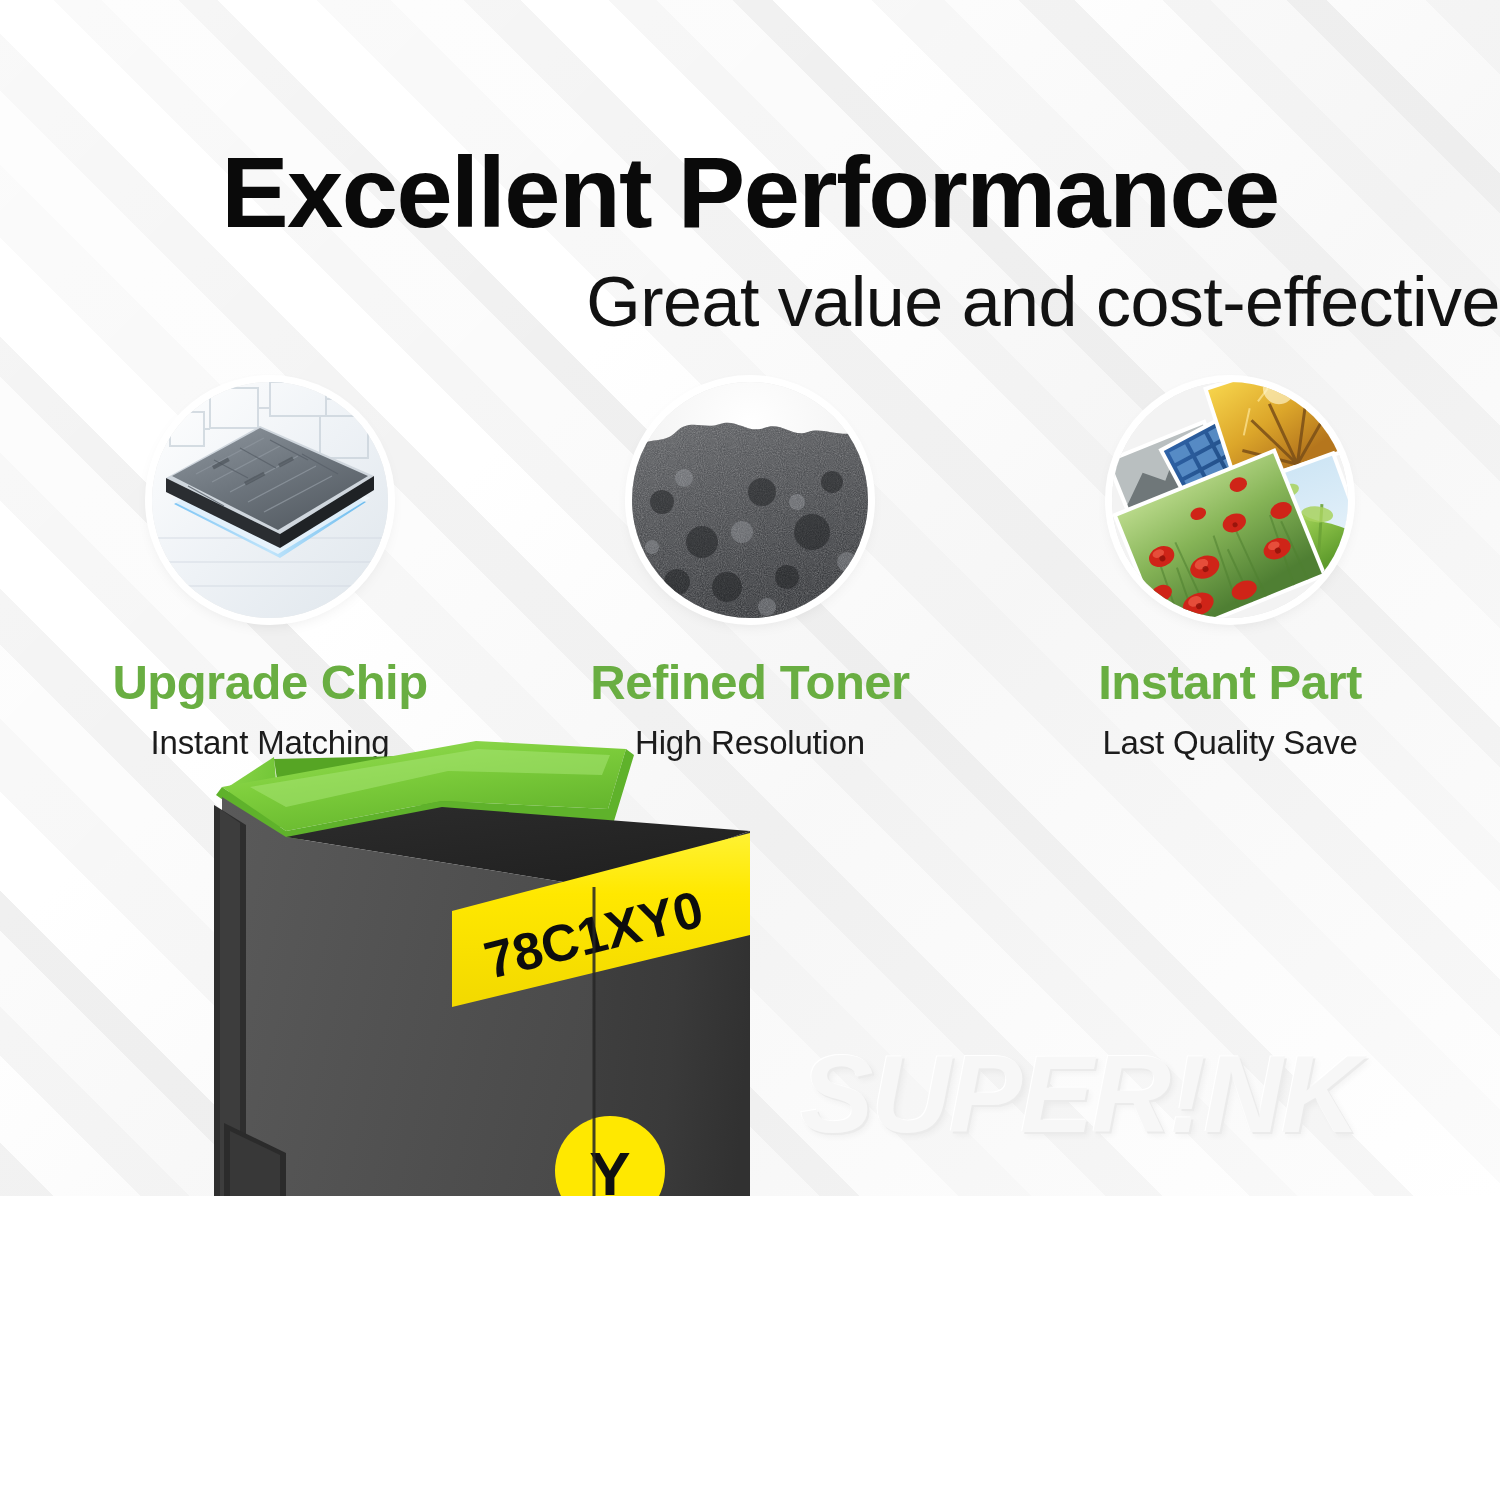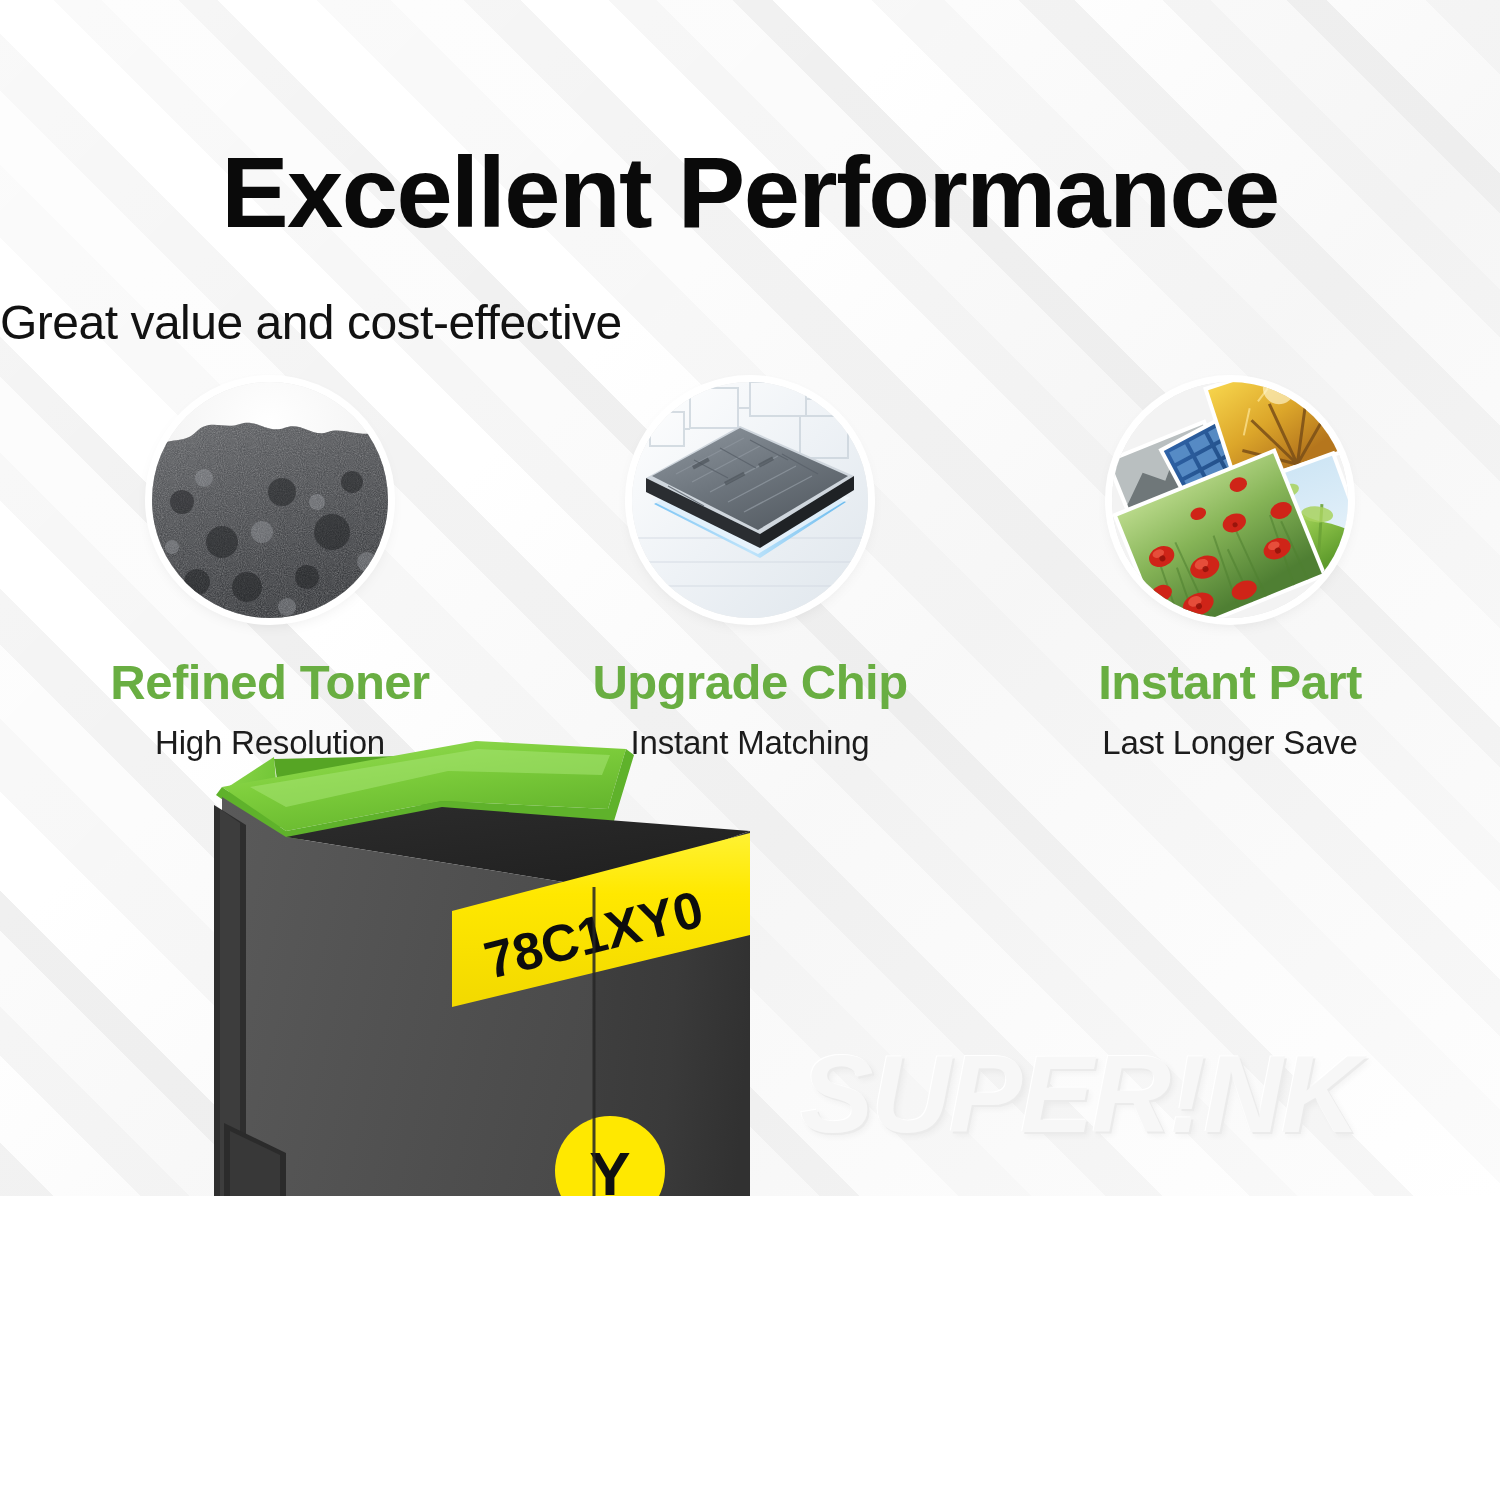--- a/index.html
+++ b/index.html
@@ -71,28 +71,27 @@
     letter-spacing: -1.5px;
     color: #0a0a0a;
     line-height: 1.08;
     white-space: nowrap;
   }
   .subhead {
     position: absolute;
     top: 264px;
     left: 0;
     width: 1500px;
-    text-align: left;
-    font-size: 48px;
+    text-align: right;
+    font-size: 70px;
     font-weight: 400;
     letter-spacing: -0.5px;
     color: #121212;
     line-height: 1.1;
     white-space: nowrap;
-    margin-top: 33px;
   }
 
   
   .features {
     position: absolute;
     top: 382px;
     left: 60px;
     width: 1380px;
     display: flex;
     justify-content: space-between;
@@ -170,20 +169,81 @@
   <div class="bg-base"></div>
   <div class="bg-stripes"></div>
   <div class="bg-sheen"></div>
 
   <div class="headline">Excellent Performance</div>
   <div class="subhead">Great value and cost-effective</div>
 
   <div class="watermark">SUPER!NK</div>
 
   <div class="features">
+
+    <div class="feature">
+      <div class="circle">
+        <svg viewBox="0 0 236 236" preserveAspectRatio="xMidYMid slice">
+          <defs>
+            <linearGradient id="cbg" x1="0" y1="0" x2="1" y2="1">
+              <stop offset="0%" stop-color="#ffffff"></stop>
+              <stop offset="50%" stop-color="#eef2f6"></stop>
+              <stop offset="100%" stop-color="#dfe6ec"></stop>
+            </linearGradient>
+            <linearGradient id="ctop" x1="0" y1="0" x2="0.7" y2="1">
+              <stop offset="0%" stop-color="#8f979f"></stop>
+              <stop offset="55%" stop-color="#6d757d"></stop>
+              <stop offset="100%" stop-color="#565d64"></stop>
+            </linearGradient>
+            <linearGradient id="cglow" x1="0" y1="0" x2="1" y2="0">
+              <stop offset="0%" stop-color="#7fc6f5"></stop>
+              <stop offset="50%" stop-color="#bfe4fb"></stop>
+              <stop offset="100%" stop-color="#6bbbee"></stop>
+            </linearGradient>
+          </defs>
+          <rect width="236" height="236" fill="url(#cbg)"></rect>
+
+          <g stroke="#c9d2da" stroke-width="2" fill="none" opacity="0.75">
+            <rect x="58" y="6" width="48" height="40"></rect>
+            <rect x="118" y="0" width="56" height="34"></rect>
+            <rect x="168" y="34" width="48" height="42"></rect>
+            <rect x="18" y="30" width="34" height="34"></rect>
+            <path d="M106 26 H118 M174 17 H196 M52 47 H58"></path>
+          </g>
+          <g stroke="#d4dbe2" stroke-width="1.6" fill="none" opacity="0.6">
+            <path d="M0 180 H236 M0 204 H236 M0 156 H236"></path>
+          </g>
+
+          <path d="M22 122 L108 74 L214 120 L128 176 Z" fill="url(#cglow)"></path>
+          <path d="M18 118 L106 68 L218 116 L126 172 Z" fill="#eef6fc" opacity="0.85"></path>
+
+          <path d="M14 96 L108 44 L222 94 L128 152 Z" fill="#cfd6dd"></path>
+          <path d="M14 96 L14 110 L128 166 L128 152 Z" fill="#2a2d31"></path>
+          <path d="M128 152 L128 166 L222 108 L222 94 Z" fill="#1f2225"></path>
+
+          <path d="M20 94 L108 46 L216 94 L126 148 Z" fill="url(#ctop)"></path>
+
+          <g stroke="#8b939b" stroke-width="1.4" opacity="0.85" fill="none">
+            <path d="M44 92 L112 56 M60 100 L128 64 M78 110 L146 74
+                     M96 120 L164 84 M112 130 L180 94"></path>
+          </g>
+          <g stroke="#596069" stroke-width="1.2" opacity="0.8" fill="none">
+            <path d="M62 78 L96 96 M88 66 L124 86 M118 58 L156 78
+                     M36 104 L72 124 M150 72 L186 92"></path>
+          </g>
+          <g fill="#4e555c" opacity="0.7">
+            <rect x="60" y="84" width="18" height="4" transform="rotate(-28 60 84)"></rect>
+            <rect x="92" y="100" width="22" height="4" transform="rotate(-28 92 100)"></rect>
+            <rect x="126" y="82" width="16" height="4" transform="rotate(-28 126 82)"></rect>
+          </g>
+        </svg>
+      </div>
+      <div class="feat-title">Upgrade Chip</div>
+      <div class="feat-sub">Instant Matching</div>
+    </div>
 
     <div class="feature">
       <div class="circle">
         <svg viewBox="0 0 236 236" preserveAspectRatio="xMidYMid slice">
           <defs>
             <radialGradient id="tbg" cx="50%" cy="18%" r="90%">
               <stop offset="0%" stop-color="#ffffff"></stop>
               <stop offset="55%" stop-color="#f3f3f3"></stop>
               <stop offset="100%" stop-color="#e2e2e2"></stop>
             </radialGradient>
@@ -227,81 +287,20 @@
         </svg>
       </div>
       <div class="feat-title">Refined Toner</div>
       <div class="feat-sub">High Resolution</div>
     </div>
 
     <div class="feature">
       <div class="circle">
         <svg viewBox="0 0 236 236" preserveAspectRatio="xMidYMid slice">
           <defs>
-            <linearGradient id="cbg" x1="0" y1="0" x2="1" y2="1">
-              <stop offset="0%" stop-color="#ffffff"></stop>
-              <stop offset="50%" stop-color="#eef2f6"></stop>
-              <stop offset="100%" stop-color="#dfe6ec"></stop>
-            </linearGradient>
-            <linearGradient id="ctop" x1="0" y1="0" x2="0.7" y2="1">
-              <stop offset="0%" stop-color="#8f979f"></stop>
-              <stop offset="55%" stop-color="#6d757d"></stop>
-              <stop offset="100%" stop-color="#565d64"></stop>
-            </linearGradient>
-            <linearGradient id="cglow" x1="0" y1="0" x2="1" y2="0">
-              <stop offset="0%" stop-color="#7fc6f5"></stop>
-              <stop offset="50%" stop-color="#bfe4fb"></stop>
-              <stop offset="100%" stop-color="#6bbbee"></stop>
-            </linearGradient>
-          </defs>
-          <rect width="236" height="236" fill="url(#cbg)"></rect>
-
-          <g stroke="#c9d2da" stroke-width="2" fill="none" opacity="0.75">
-            <rect x="58" y="6" width="48" height="40"></rect>
-            <rect x="118" y="0" width="56" height="34"></rect>
-            <rect x="168" y="34" width="48" height="42"></rect>
-            <rect x="18" y="30" width="34" height="34"></rect>
-            <path d="M106 26 H118 M174 17 H196 M52 47 H58"></path>
-          </g>
-          <g stroke="#d4dbe2" stroke-width="1.6" fill="none" opacity="0.6">
-            <path d="M0 180 H236 M0 204 H236 M0 156 H236"></path>
-          </g>
-
-          <path d="M22 122 L108 74 L214 120 L128 176 Z" fill="url(#cglow)"></path>
-          <path d="M18 118 L106 68 L218 116 L126 172 Z" fill="#eef6fc" opacity="0.85"></path>
-
-          <path d="M14 96 L108 44 L222 94 L128 152 Z" fill="#cfd6dd"></path>
-          <path d="M14 96 L14 110 L128 166 L128 152 Z" fill="#2a2d31"></path>
-          <path d="M128 152 L128 166 L222 108 L222 94 Z" fill="#1f2225"></path>
-
-          <path d="M20 94 L108 46 L216 94 L126 148 Z" fill="url(#ctop)"></path>
-
-          <g stroke="#8b939b" stroke-width="1.4" opacity="0.85" fill="none">
-            <path d="M44 92 L112 56 M60 100 L128 64 M78 110 L146 74
-                     M96 120 L164 84 M112 130 L180 94"></path>
-          </g>
-          <g stroke="#596069" stroke-width="1.2" opacity="0.8" fill="none">
-            <path d="M62 78 L96 96 M88 66 L124 86 M118 58 L156 78
-                     M36 104 L72 124 M150 72 L186 92"></path>
-          </g>
-          <g fill="#4e555c" opacity="0.7">
-            <rect x="60" y="84" width="18" height="4" transform="rotate(-28 60 84)"></rect>
-            <rect x="92" y="100" width="22" height="4" transform="rotate(-28 92 100)"></rect>
-            <rect x="126" y="82" width="16" height="4" transform="rotate(-28 126 82)"></rect>
-          </g>
-        </svg>
-      </div>
-      <div class="feat-title">Upgrade Chip</div>
-      <div class="feat-sub">Instant Matching</div>
-    </div>
-
-    <div class="feature">
-      <div class="circle">
-        <svg viewBox="0 0 236 236" preserveAspectRatio="xMidYMid slice">
-          <defs>
             <linearGradient id="sky" x1="0" y1="0" x2="0" y2="1">
               <stop offset="0%" stop-color="#cfe6f5"></stop>
               <stop offset="100%" stop-color="#eaf4fb"></stop>
             </linearGradient>
             <linearGradient id="autumn" x1="0" y1="0" x2="0.4" y2="1">
               <stop offset="0%" stop-color="#f6d34b"></stop>
               <stop offset="55%" stop-color="#dca62a"></stop>
               <stop offset="100%" stop-color="#b5761d"></stop>
             </linearGradient>
             <linearGradient id="green" x1="0" y1="0" x2="0.3" y2="1">
@@ -404,21 +403,21 @@
               <circle cx="48" cy="152" r="3"></circle>
                 <circle cx="84" cy="178" r="3"></circle>
               <circle cx="128" cy="148" r="2.5"></circle>
                 <circle cx="158" cy="188" r="3"></circle>
               <circle cx="64" cy="210" r="3"></circle>
             </g>
           </g>
         </svg>
       </div>
       <div class="feat-title">Instant Part</div>
-      <div class="feat-sub">Last Longer Save</div>
+      <div class="feat-sub">Last Quality Save</div>
     </div>
 
   </div>
 
   <div class="product">
     <svg viewBox="0 0 620 740">
       <defs>
         <linearGradient id="gHandleTop" x1="0" y1="0" x2="0.6" y2="1">
           <stop offset="0%" stop-color="#9ade5c"></stop>
           <stop offset="45%" stop-color="#7ece3c"></stop>

